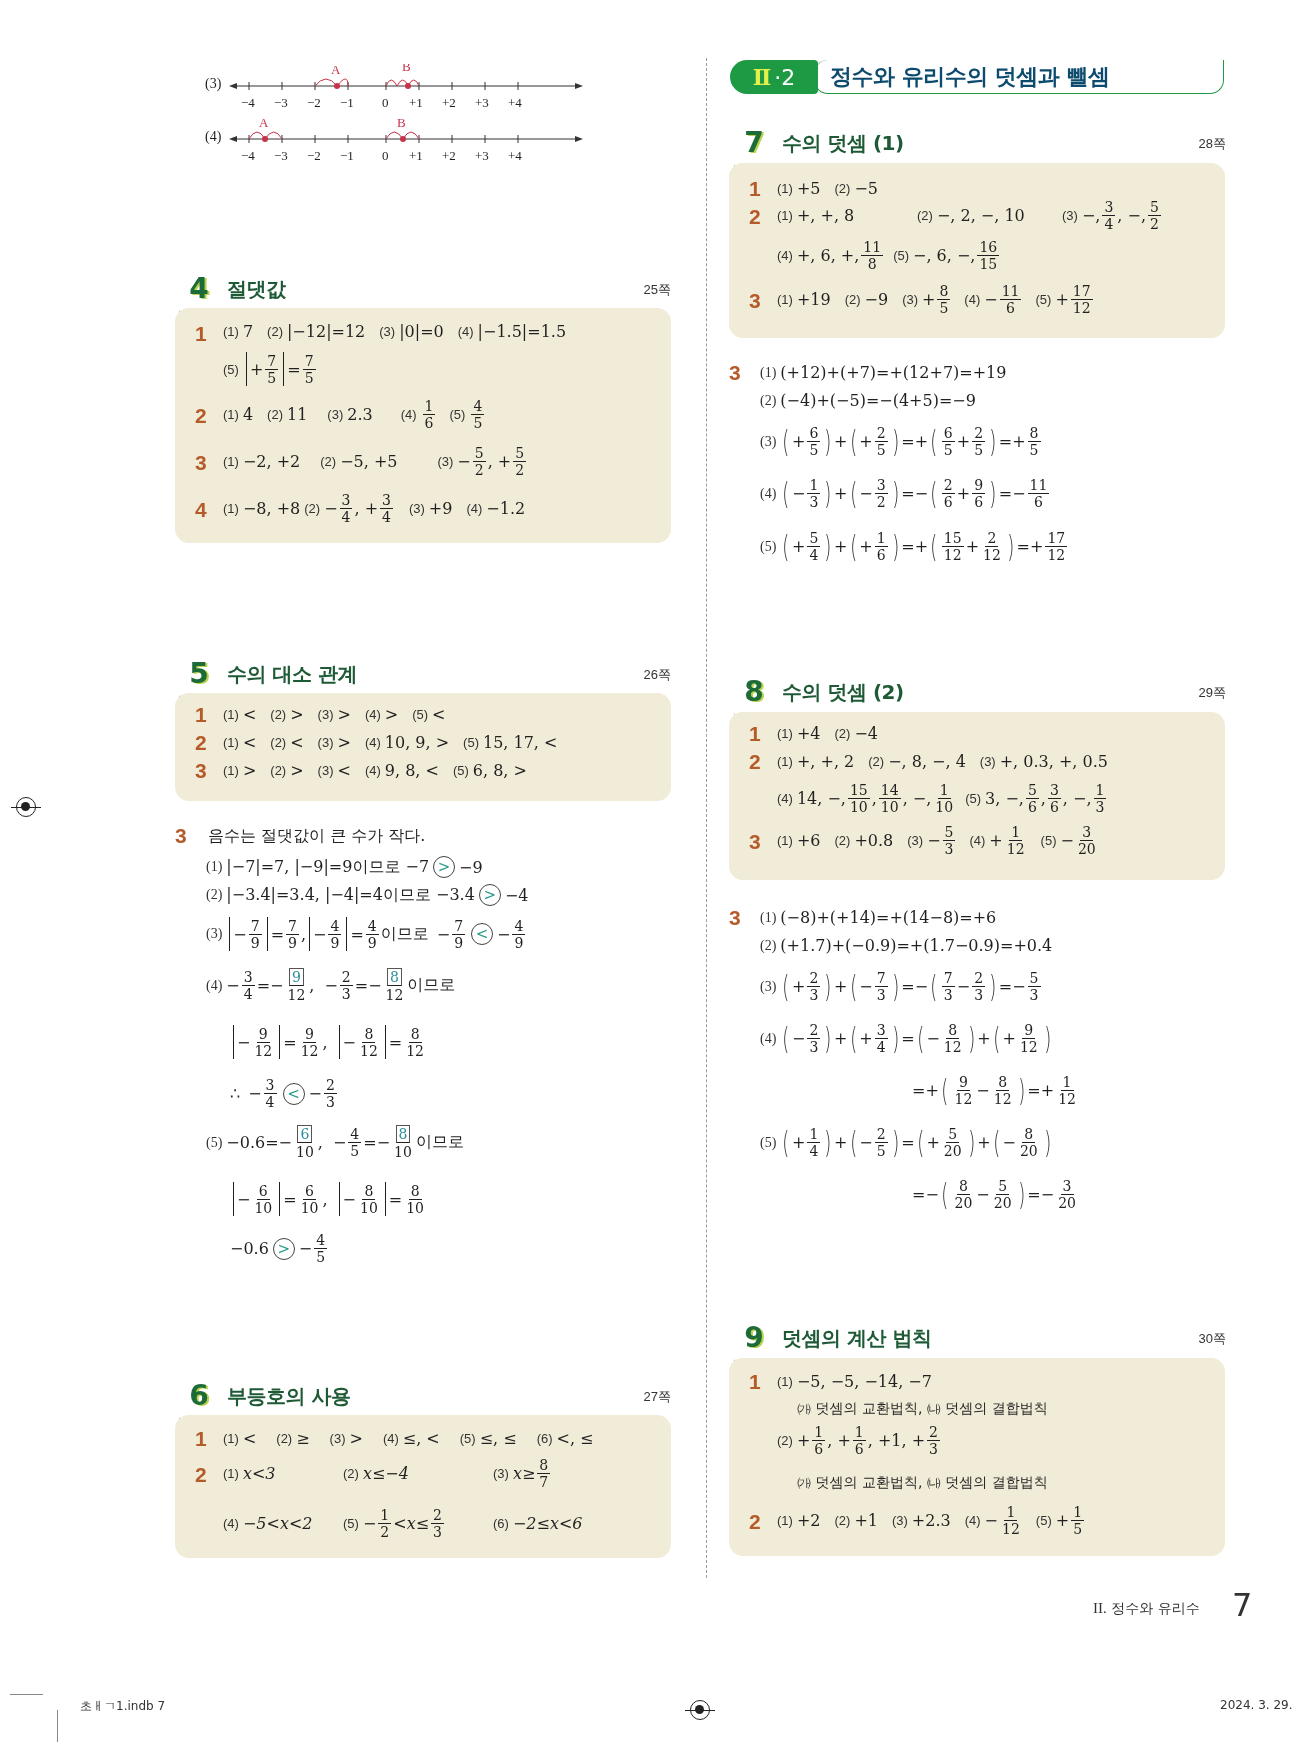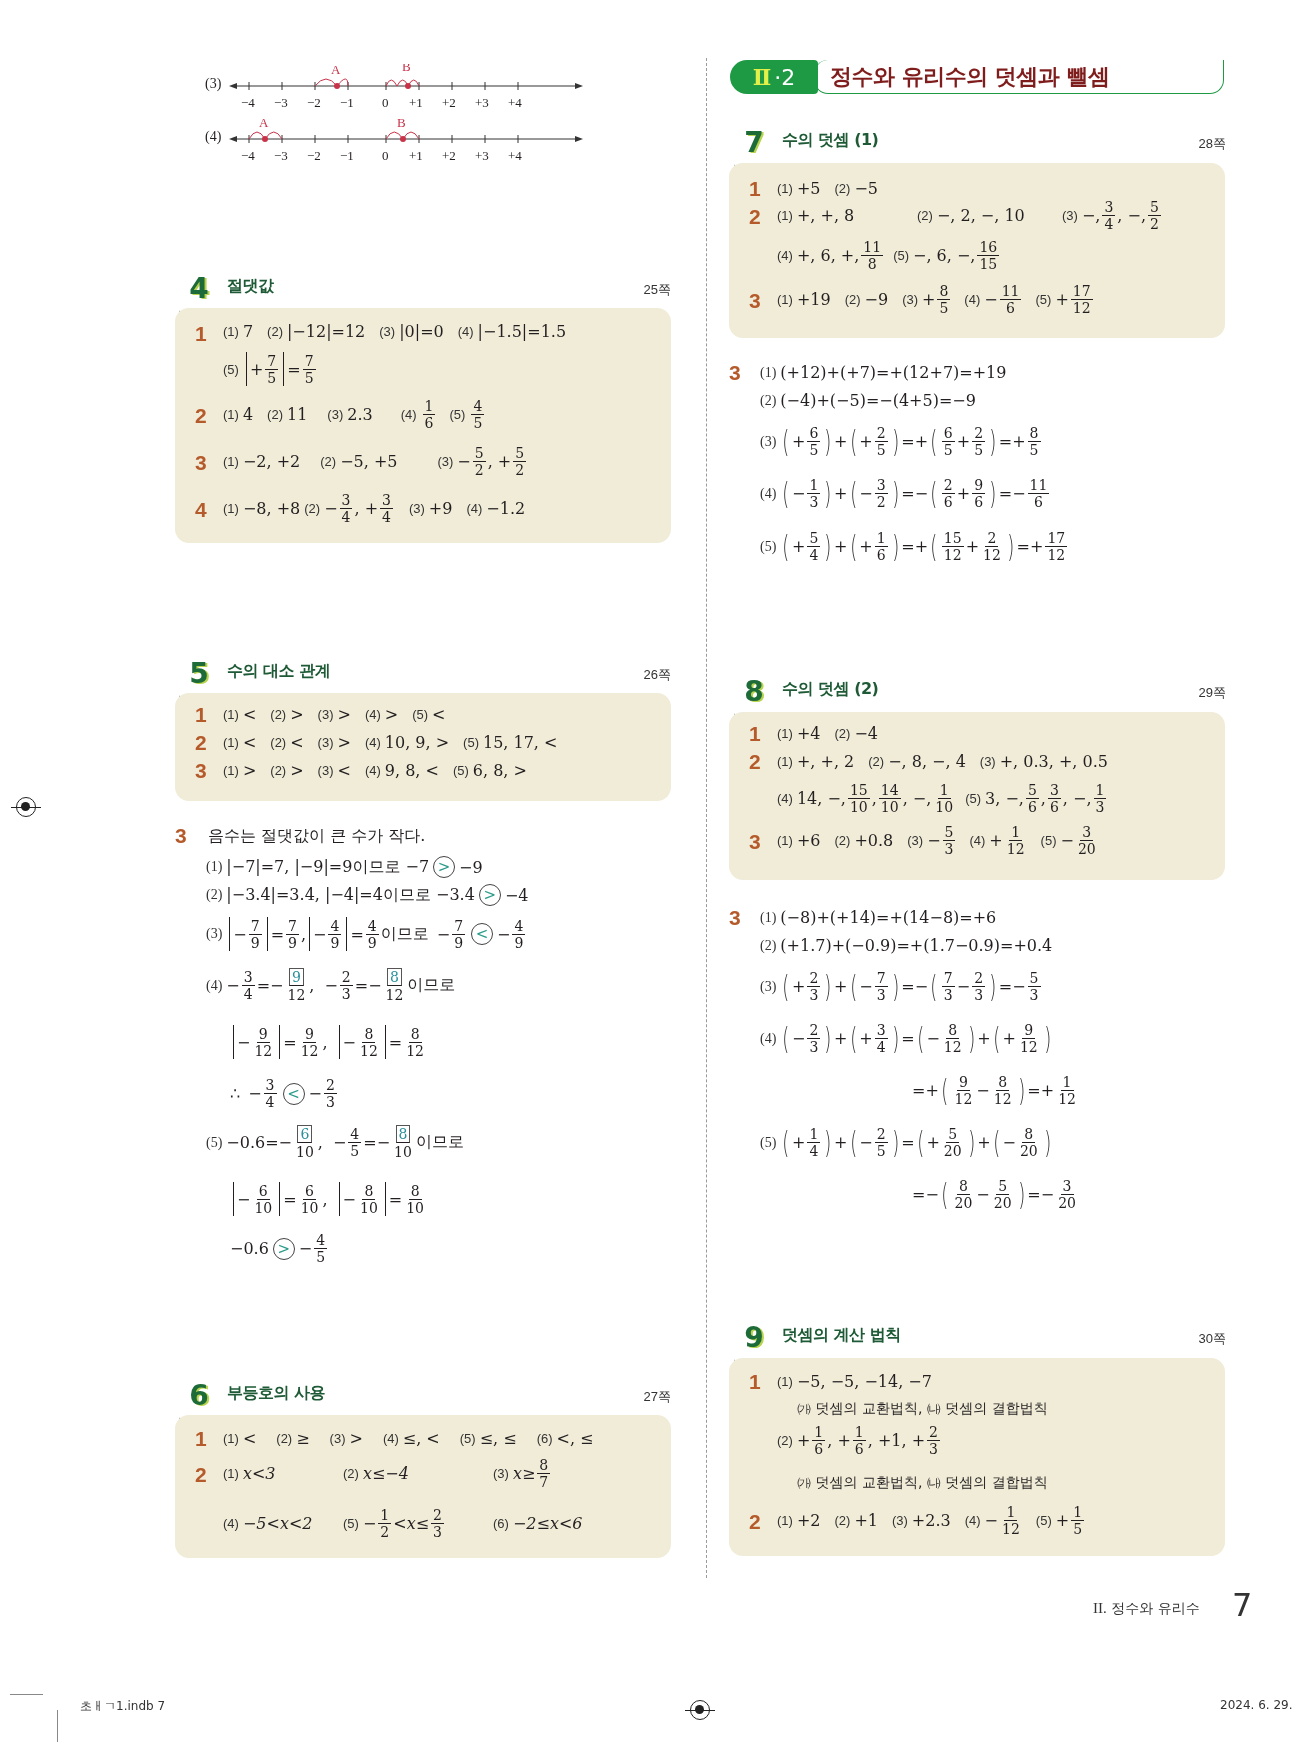--- a/index.html
+++ b/index.html
@@ -18,21 +18,21 @@
   
   .sec-head { position: absolute; height: 40px; }
   .sec-badge { position: absolute; left: 0; top: 0; width: 30px; height: 36px; }
   .sec-badge .num {
     position: absolute; left: 4px; top: 0; width: 24px; height: 32px;
     font-family: "DejaVu Sans", sans-serif; font-weight: bold; font-size: 28px; line-height: 32px;
     color: #1e6b3a; text-align: center;
     text-shadow: 2px 1px 0 #b7d34b;
   }
   .sec-badge .arc { position: absolute; left: -4px; top: 30px; width: 38px; height: 14px; border-bottom: 1.5px solid #333; border-radius: 0 0 50% 50%; }
-  .sec-title { position: absolute; left: 44px; top: 3px; font-family: "DejaVu Sans", sans-serif; font-weight: bold; font-size: 16px; color: #1d5a35; letter-spacing: -0.5px; }
+  .sec-title { position: absolute; left: 44px; top: 3px; font-family: "DejaVu Sans", sans-serif; font-weight: bold; font-size: 20px; color: #1d5a35; letter-spacing: -0.5px; }
   .sec-page { position: absolute; right: 0; top: 8px; font-family: "Liberation Sans", sans-serif; font-size: 13px; color: #333; }
 
   .ans-box { position: absolute; background: #f1ecd8; border-radius: 14px; }
 
   .row { position: absolute; display: flex; align-items: center; white-space: nowrap; font-size: 16px; }
   .qnum { position: absolute; font-family: "Liberation Sans", sans-serif; font-weight: bold; font-size: 21px; color: #b55a2a; }
   .sub { font-family: "Liberation Sans", sans-serif; font-size: 13px; color: #333; margin-right: 4px; }
   .subs { font-family: "Liberation Serif", serif; font-size: 14px; color: #333; margin-right: 4px; }
   .item { display: inline-flex; align-items: center; margin-right: 14px; font-family: "DejaVu Serif", serif; font-size: 16px; }
   .m { font-family: "DejaVu Serif", serif; font-size: 16px; }
@@ -48,21 +48,21 @@
   .circ { display: inline-flex; width: 22px; height: 22px; border: 1px solid #444; border-radius: 50%; align-items: center; justify-content: center; color: #2a9b8a; font-size: 15px; margin: 0 4px; font-family: "DejaVu Sans", sans-serif; }
 
   .kor { font-family: "DejaVu Serif", serif; font-size: 16px; }
   .kor-s { font-family: "DejaVu Sans", sans-serif; font-size: 15px; }
 
   
   .chap { position: absolute; left: 730px; top: 58px; width: 500px; height: 40px; }
   .chap-badge { position: absolute; left: 0; top: 2px; width: 88px; height: 34px; background: #1e9a45; border-radius: 17px 4px 4px 17px; display: flex; align-items: center; justify-content: center; font-family: "DejaVu Sans", sans-serif; font-size: 22px; color: #fff; }
   .chap-badge .roman { color: #e4f04a; font-family: "DejaVu Serif", serif; font-weight: bold; margin-right: 3px; }
   .chap-line { position: absolute; left: 84px; top: 2px; width: 410px; height: 34px; border-bottom: 1.5px solid #1e9a45; border-left: 1.5px solid #1e9a45; border-right: 1.5px solid #1e9a45; border-radius: 14px 0 14px 14px; border-top: none; }
-  .chap-title { position: absolute; left: 100px; top: 4px; font-family: "DejaVu Sans", sans-serif; font-weight: bold; font-size: 22px; color: #7f1d1d; letter-spacing: -0.5px; }
+  .chap-title { position: absolute; left: 100px; top: 4px; font-family: "DejaVu Sans", sans-serif; font-weight: bold; font-size: 22px; color: #0c4a6e; letter-spacing: -0.5px; }
 
   .footer-chapter { position: absolute; left: 1093px; top: 1600px; font-size: 14px; color: #333; font-family: "DejaVu Sans", sans-serif; }
   .footer-chapter .r { font-family: "Liberation Serif", serif; font-size: 15px; }
   .footer-pnum { position: absolute; left: 1232px; top: 1586px; font-family: "DejaVu Sans", sans-serif; font-size: 32px; color: #333; }
   .footer-file { position: absolute; left: 80px; top: 1698px; font-family: "DejaVu Sans", sans-serif; font-size: 12px; color: #333; }
   .footer-date { position: absolute; left: 1220px; top: 1698px; font-family: "DejaVu Sans", sans-serif; font-size: 12px; color: #333; }
   .crop1 { position: absolute; left: 10px; top: 1694px; width: 33px; border-top: 1px solid #888; }
   .crop2 { position: absolute; left: 57px; top: 1710px; height: 32px; border-left: 1px solid #888; }
   .regmark { position: absolute; width: 20px; height: 20px; border: 1.5px solid #222; border-radius: 50%; }
   .regmark::before { content: ""; position: absolute; left: 4px; top: 4px; width: 9px; height: 9px; border-radius: 50%; background: #222; }
@@ -1048,17 +1048,17 @@
 
   <div class="footer-chapter">
     <span class="r">II.</span>
     <span>정수와 유리수</span>
   </div>
   <div class="footer-pnum">7</div>
 
   <div class="crop1"></div>
   <div class="crop2"></div>
   <div class="footer-file">초ㅐㄱ1.indb   7</div>
-  <div class="footer-date">2024. 6. 29.</div>
+  <div class="footer-date">2024. 3. 29.</div>
 
   <div class="regmark" style="left:16px; top:797px;"></div>
   <div class="regmark" style="left:690px; top:1700px;"></div>
 </div>
 
 </body></html>

